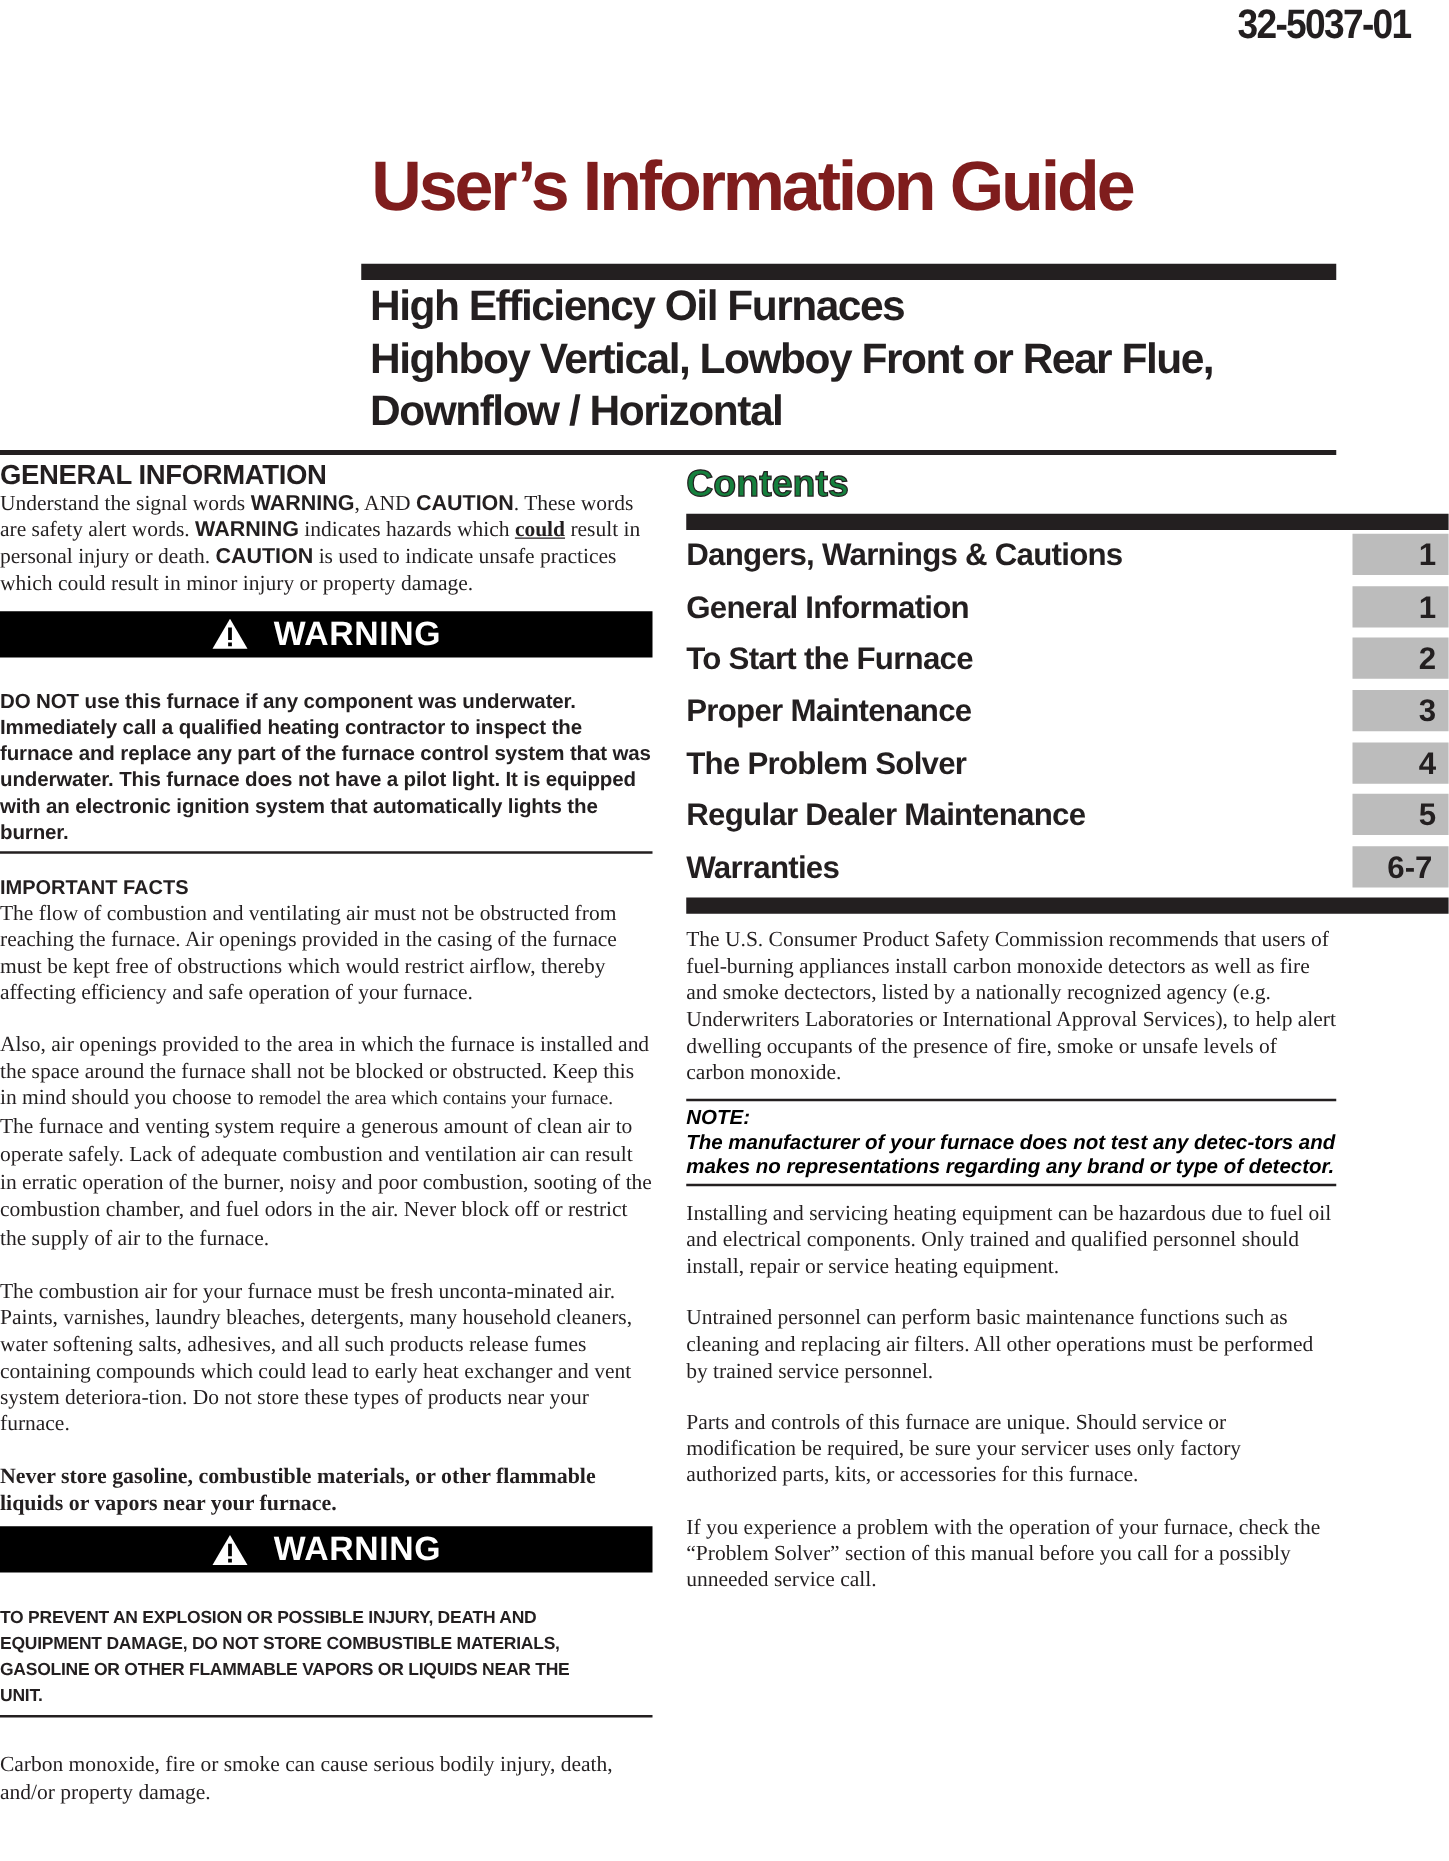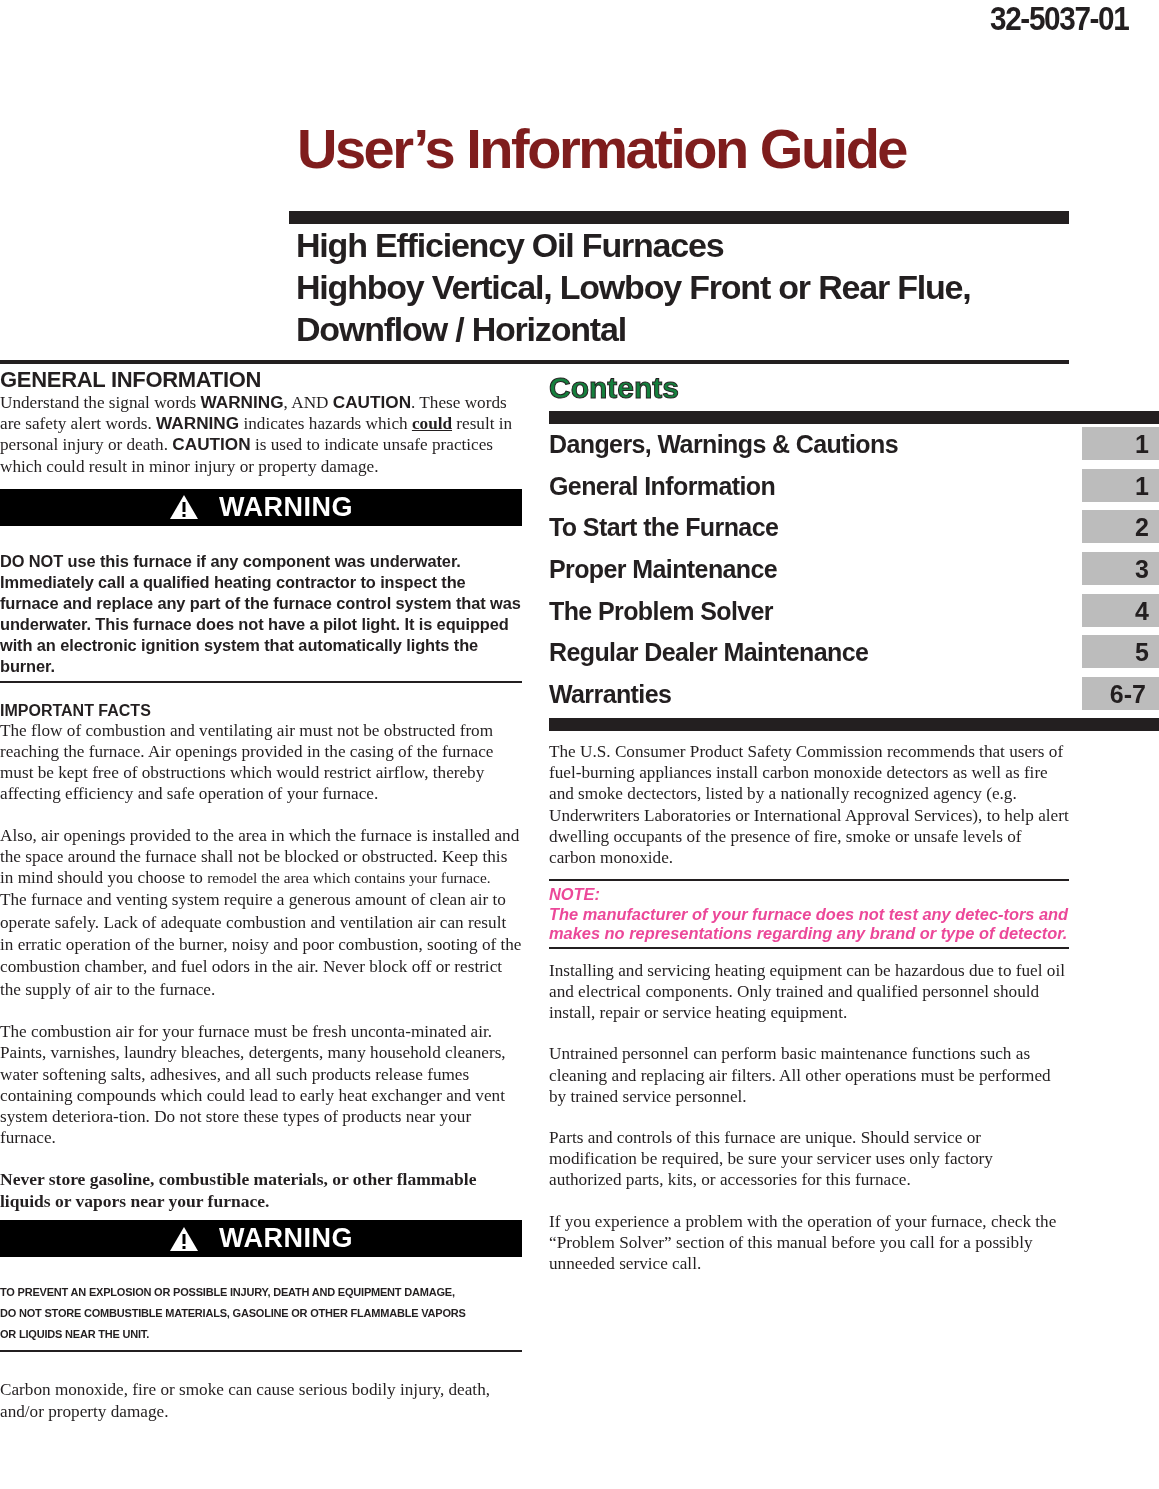--- a/index.html
+++ b/index.html
@@ -41,21 +41,21 @@
     font-family: "Liberation Sans", sans-serif; font-weight: bold; font-size: 27px;
     letter-spacing: 0.5px;
   }
   .warn-bar .tri { width: 30px; height: 26px; margin-right: 20px; display: inline-block; }
   .warn-body {
     font-family: "Liberation Sans", sans-serif; font-weight: bold;
     font-size: 16.4px; line-height: 21px; color: #231f20; padding-top: 1px;
     letter-spacing: -0.1px;
     margin-top: 24px;
   }
-  .warn-body.caps { font-size: 11px; line-height: 21px; letter-spacing: -0.2px; }
+  .warn-body.caps { font-size: 14px; line-height: 21px; letter-spacing: -0.2px; }
   .hr-thin { height: 2px; background: #231f20; width: 522px; }
   .imp-heading { font-size: 16px; line-height: 19px; margin-top: 18px; }
   .p-gap { margin-top: 20px; }
   .bold-serif { font-weight: bold; font-size: 17.5px; line-height: 22px; }
   .small-text { font-size: 15.3px; }
 
   
   .right-col { position: absolute; left: 549px; top: 366px; width: 610px; }
   .contents-heading {
     font-family: Liberation Sans, sans-serif; font-weight: 900; font-size: 30px;
@@ -74,21 +74,21 @@
     background: #bcbcbc; text-align: right; padding-right: 10px;
     font-family: "Liberation Sans", sans-serif; font-weight: bold; font-size: 25px; line-height: 34px;
     color: #231f20;
   }
   .toc-page.wide { padding-right: 13px; }
   .rule-contents-end { position: absolute; left: 0; top: 352px; width: 610px; height: 13px; background: #231f20; }
   .right-body { position: absolute; left: 0; top: 375px; width: 520px; }
   .hr-right { height: 2px; background: #231f20; width: 520px; }
   .note-block {
     font-family: "Liberation Sans", sans-serif; font-weight: bold; font-style: italic;
-    font-size: 16.4px; line-height: 19.5px; color: #ec4899; padding: 4px 0 3px 0;
+    font-size: 16.4px; line-height: 19.5px; color: #000000; padding: 4px 0 3px 0;
   }
 </style>
 </head>
 <body>
 
 <div class="doc-number">32-5037-01</div>
 <div class="main-title">User’s Information Guide</div>
 <div class="rule-top"></div>
 <div class="subtitle">
   <div>High Efficiency Oil Furnaces</div>

